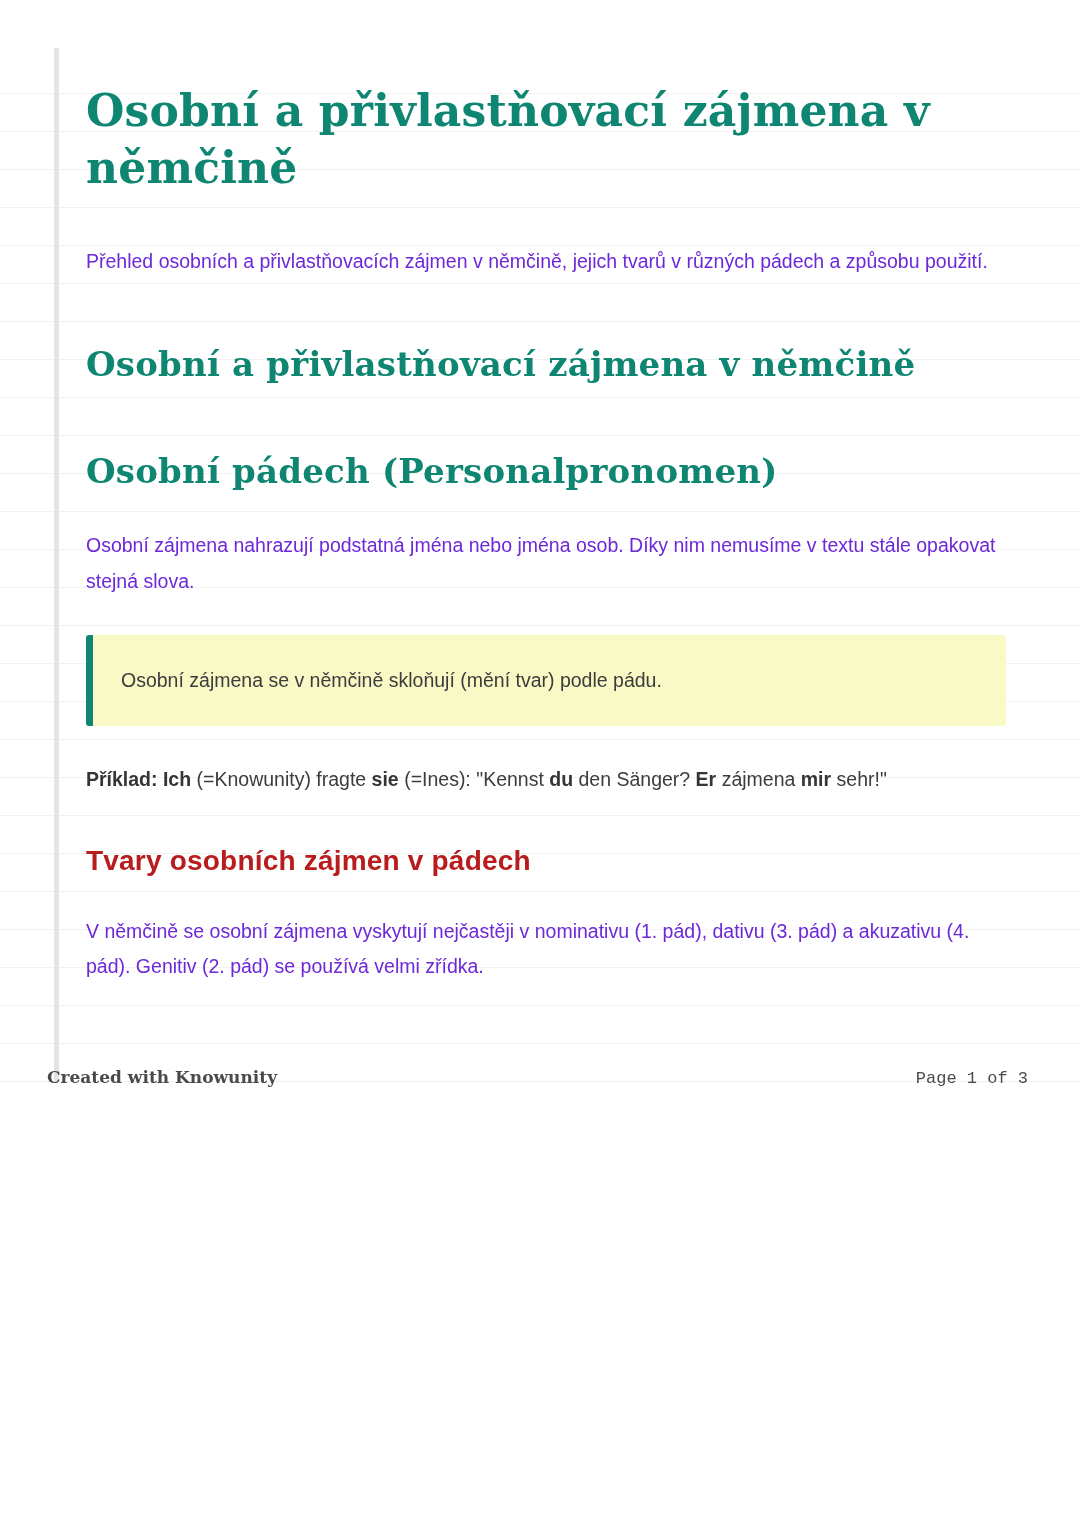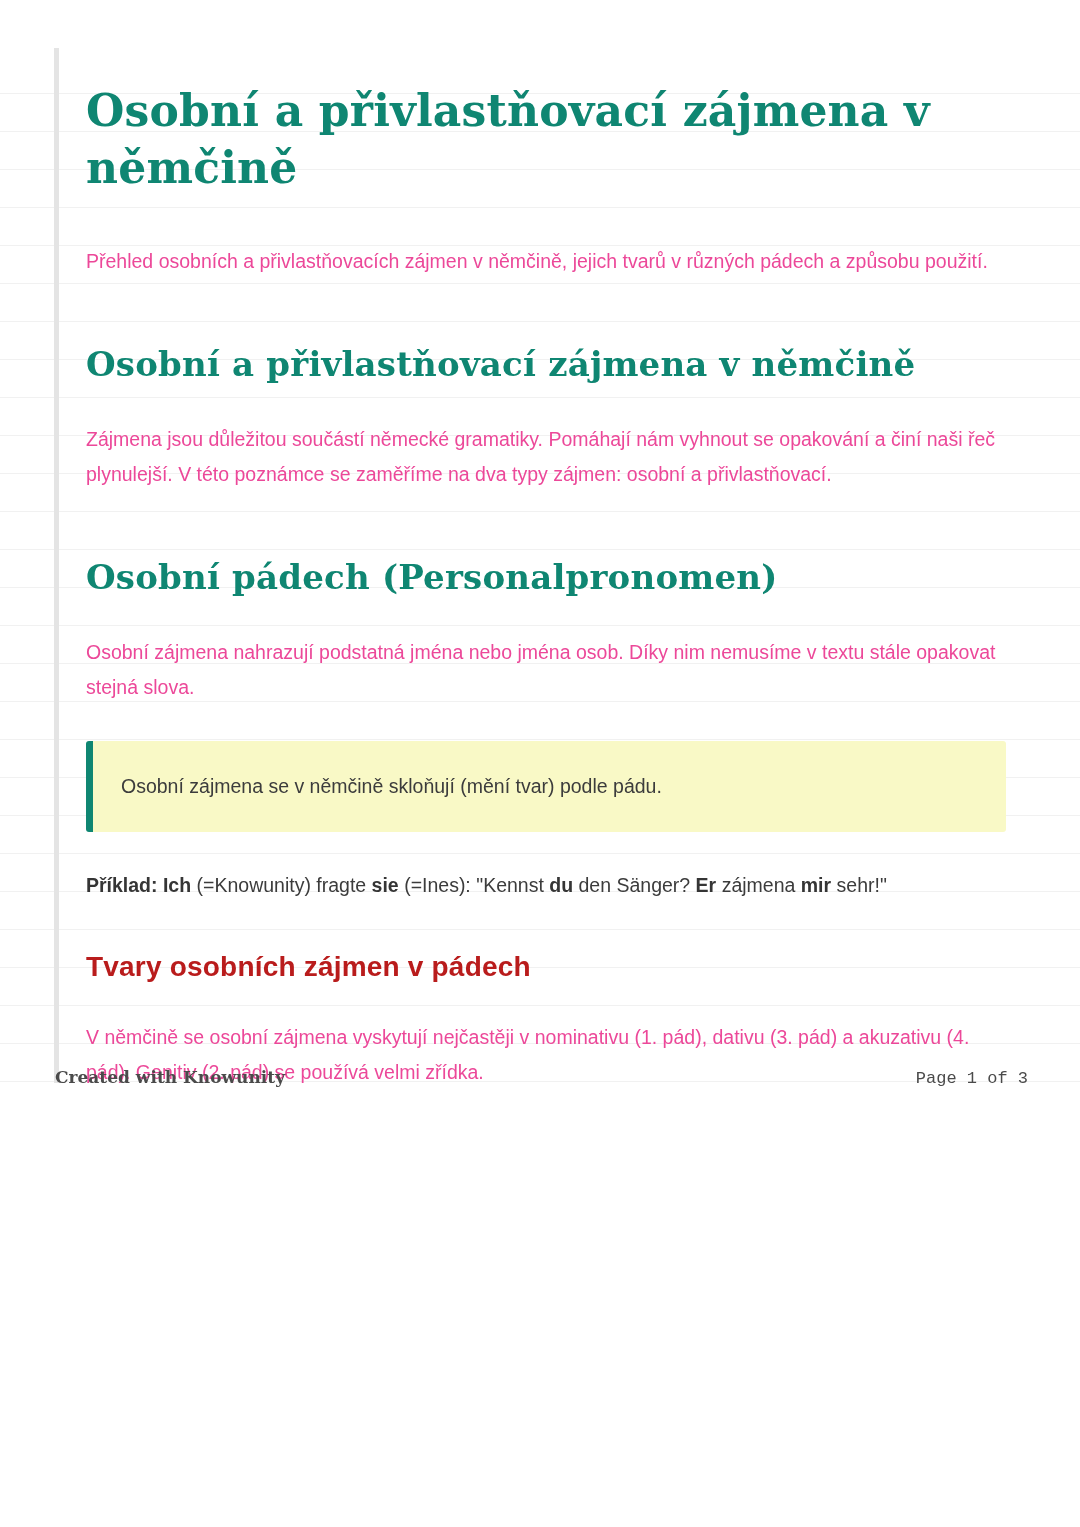--- a/index.html
+++ b/index.html
@@ -70,21 +70,21 @@
     font-weight: 700;
     font-size: 28px;
     line-height: 1.25;
     color: #b91c1c;
     letter-spacing: 0.2px;
   }
   p.body-text {
     margin: 36px 0 0 0;
     font-size: 19.5px;
     line-height: 1.8;
-    color: #ec4899;
+    color: #6d28d9;
     max-width: 925px;
   }
   p.intro-text {
     margin-top: 48px;
   }
   .callout {
     margin: 36px 0 12px 0;
     max-width: 922px;
     box-sizing: border-box;
     background: #f9f9c6;
@@ -104,21 +104,21 @@
     line-height: 1.8;
     color: #3c3c3c;
     max-width: 925px;
   }
   p.example-text strong {
     font-weight: 700;
     color: #353535;
   }
   .footer {
     position: absolute;
-    left: 55px;
+    left: 47px;
     right: 52px;
     bottom: 16px;
     display: flex;
     justify-content: space-between;
     align-items: baseline;
   }
   .footer .branding {
     font-family: "DejaVu Serif", "Liberation Serif", serif;
     font-weight: 700;
     font-size: 17px;
@@ -140,21 +140,20 @@
   <div class="left-rule"></div>
 
   <div class="content">
 
     <h1 class="doc-title">Osobní a přivlastňovací zájmena v němčině</h1>
 
     <p class="body-text intro-text">Přehled osobních a přivlastňovacích zájmen v němčině, jejich tvarů v různých pádech a způsobu použití.</p>
 
     <h2 class="section-heading">Osobní a přivlastňovací zájmena v němčině</h2>
 
-    <p class="body-text">Zájmena jsou důležitou součástí německé gramatiky. Pomáhají nám vyhnout se opakování a činí naši řeč plynulejší. V této poznámce se zaměříme na dva typy zájmen: osobní a přivlastňovací.</p>
 
     <h2 class="section-heading">Osobní pádech (Personalpronomen)</h2>
 
     <p class="body-text">Osobní zájmena nahrazují podstatná jména nebo jména osob. Díky nim nemusíme v textu stále opakovat stejná slova.</p>
 
     <aside class="callout">
       <p>Osobní zájmena se v němčině skloňují (mění tvar) podle pádu.</p>
     </aside>
 
     <p class="example-text"><strong>Příklad: </strong><strong>Ich</strong><span> (=Knowunity) fragte </span><strong>sie</strong><span> (=Ines): "Kennst </span><strong>du</strong><span> den Sänger? </span><strong>Er</strong><span> zájmena </span><strong>mir</strong><span> sehr!"</span></p>

